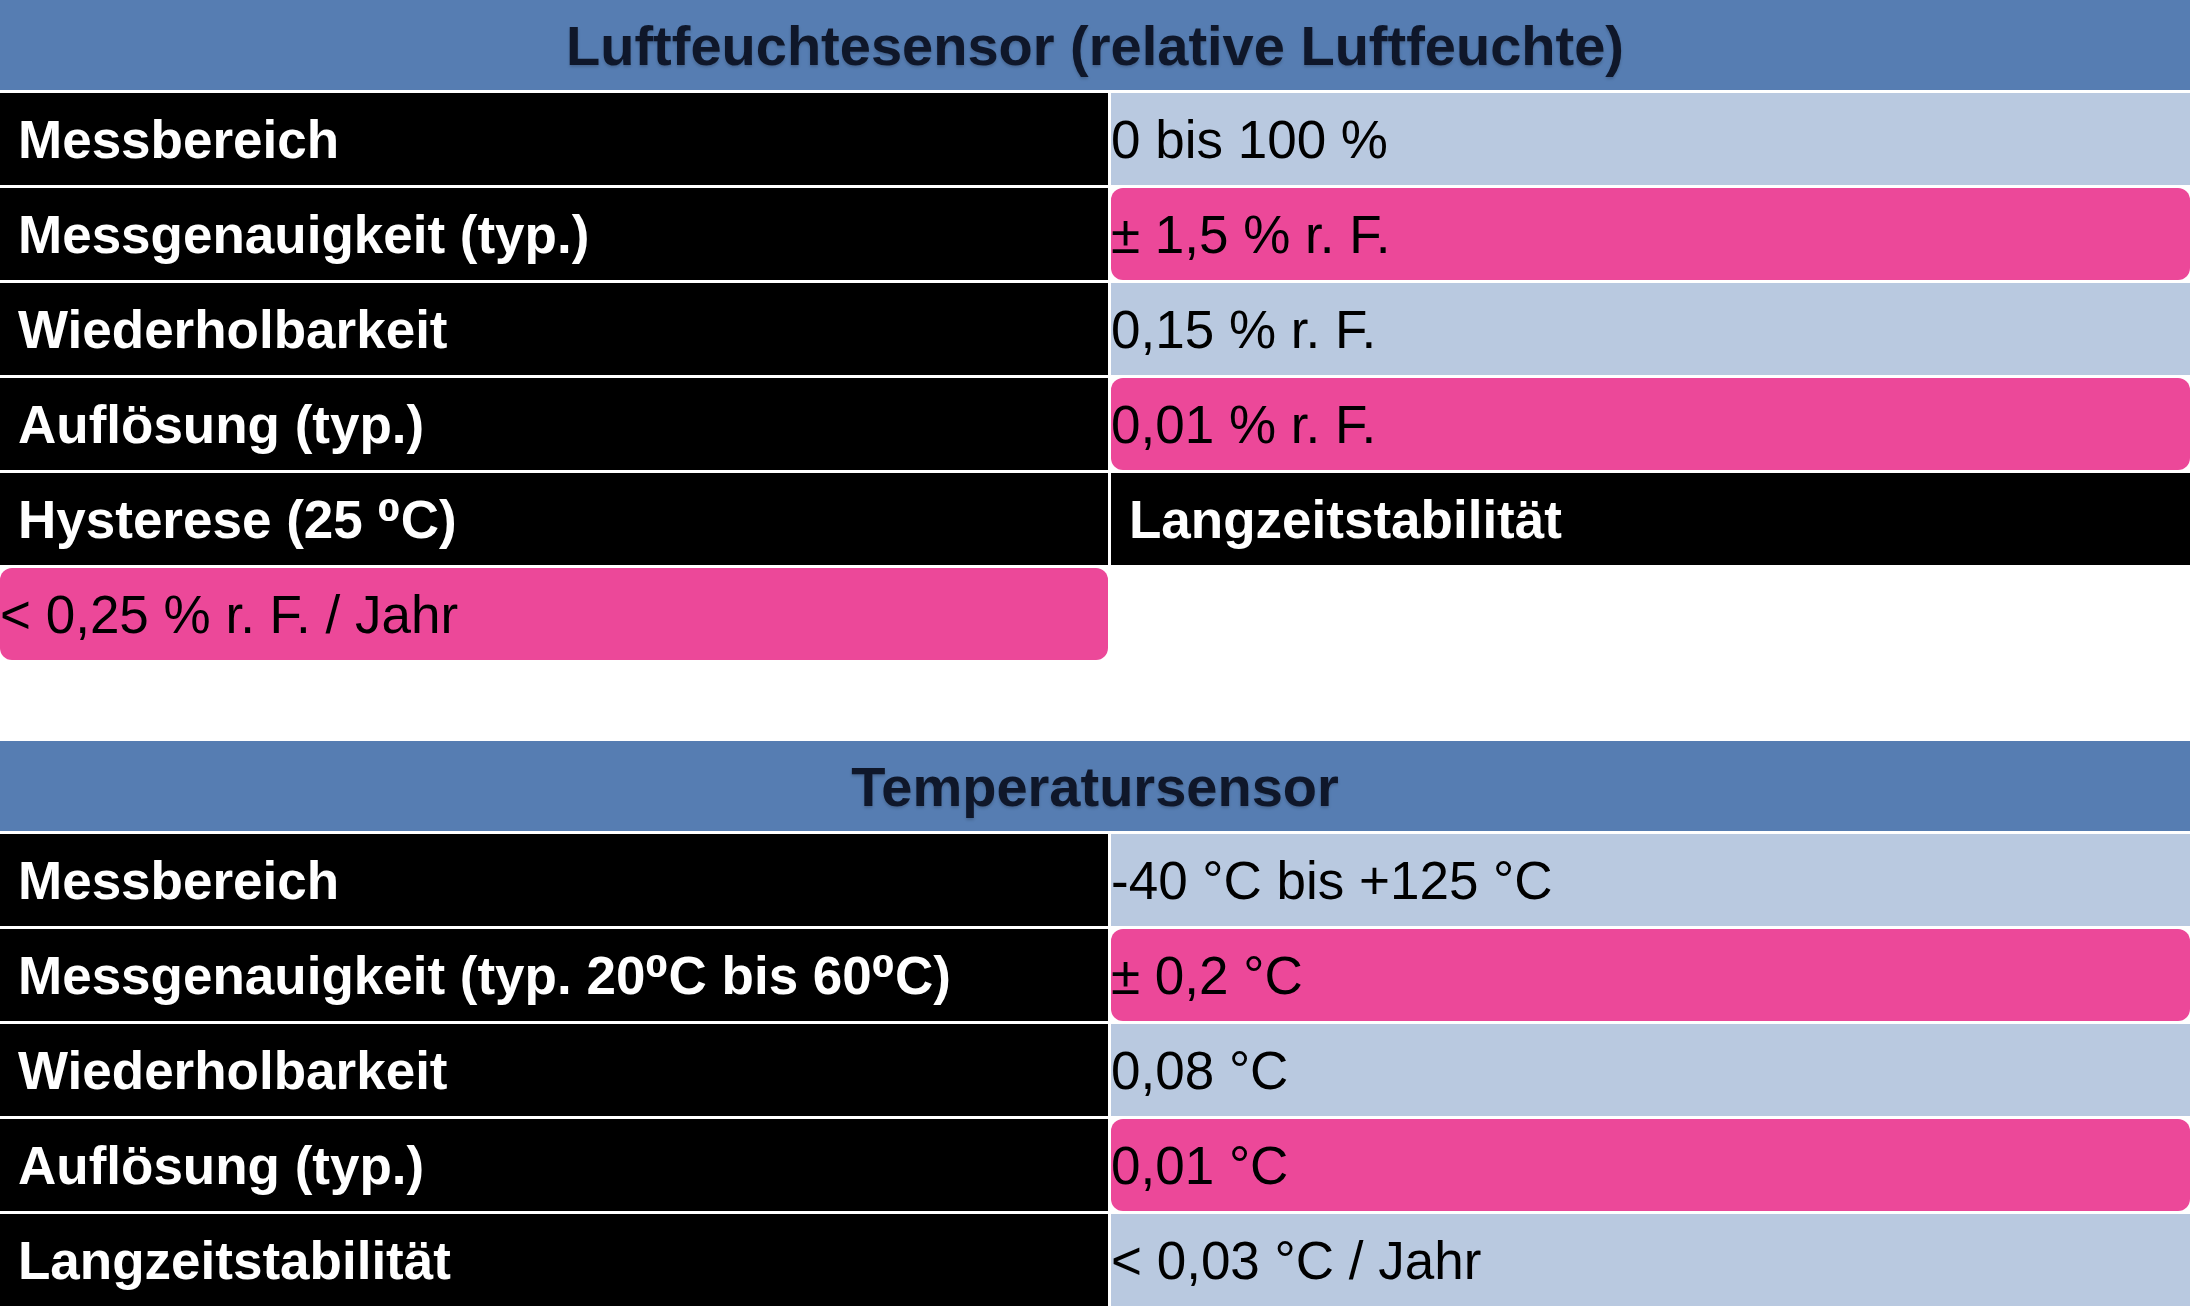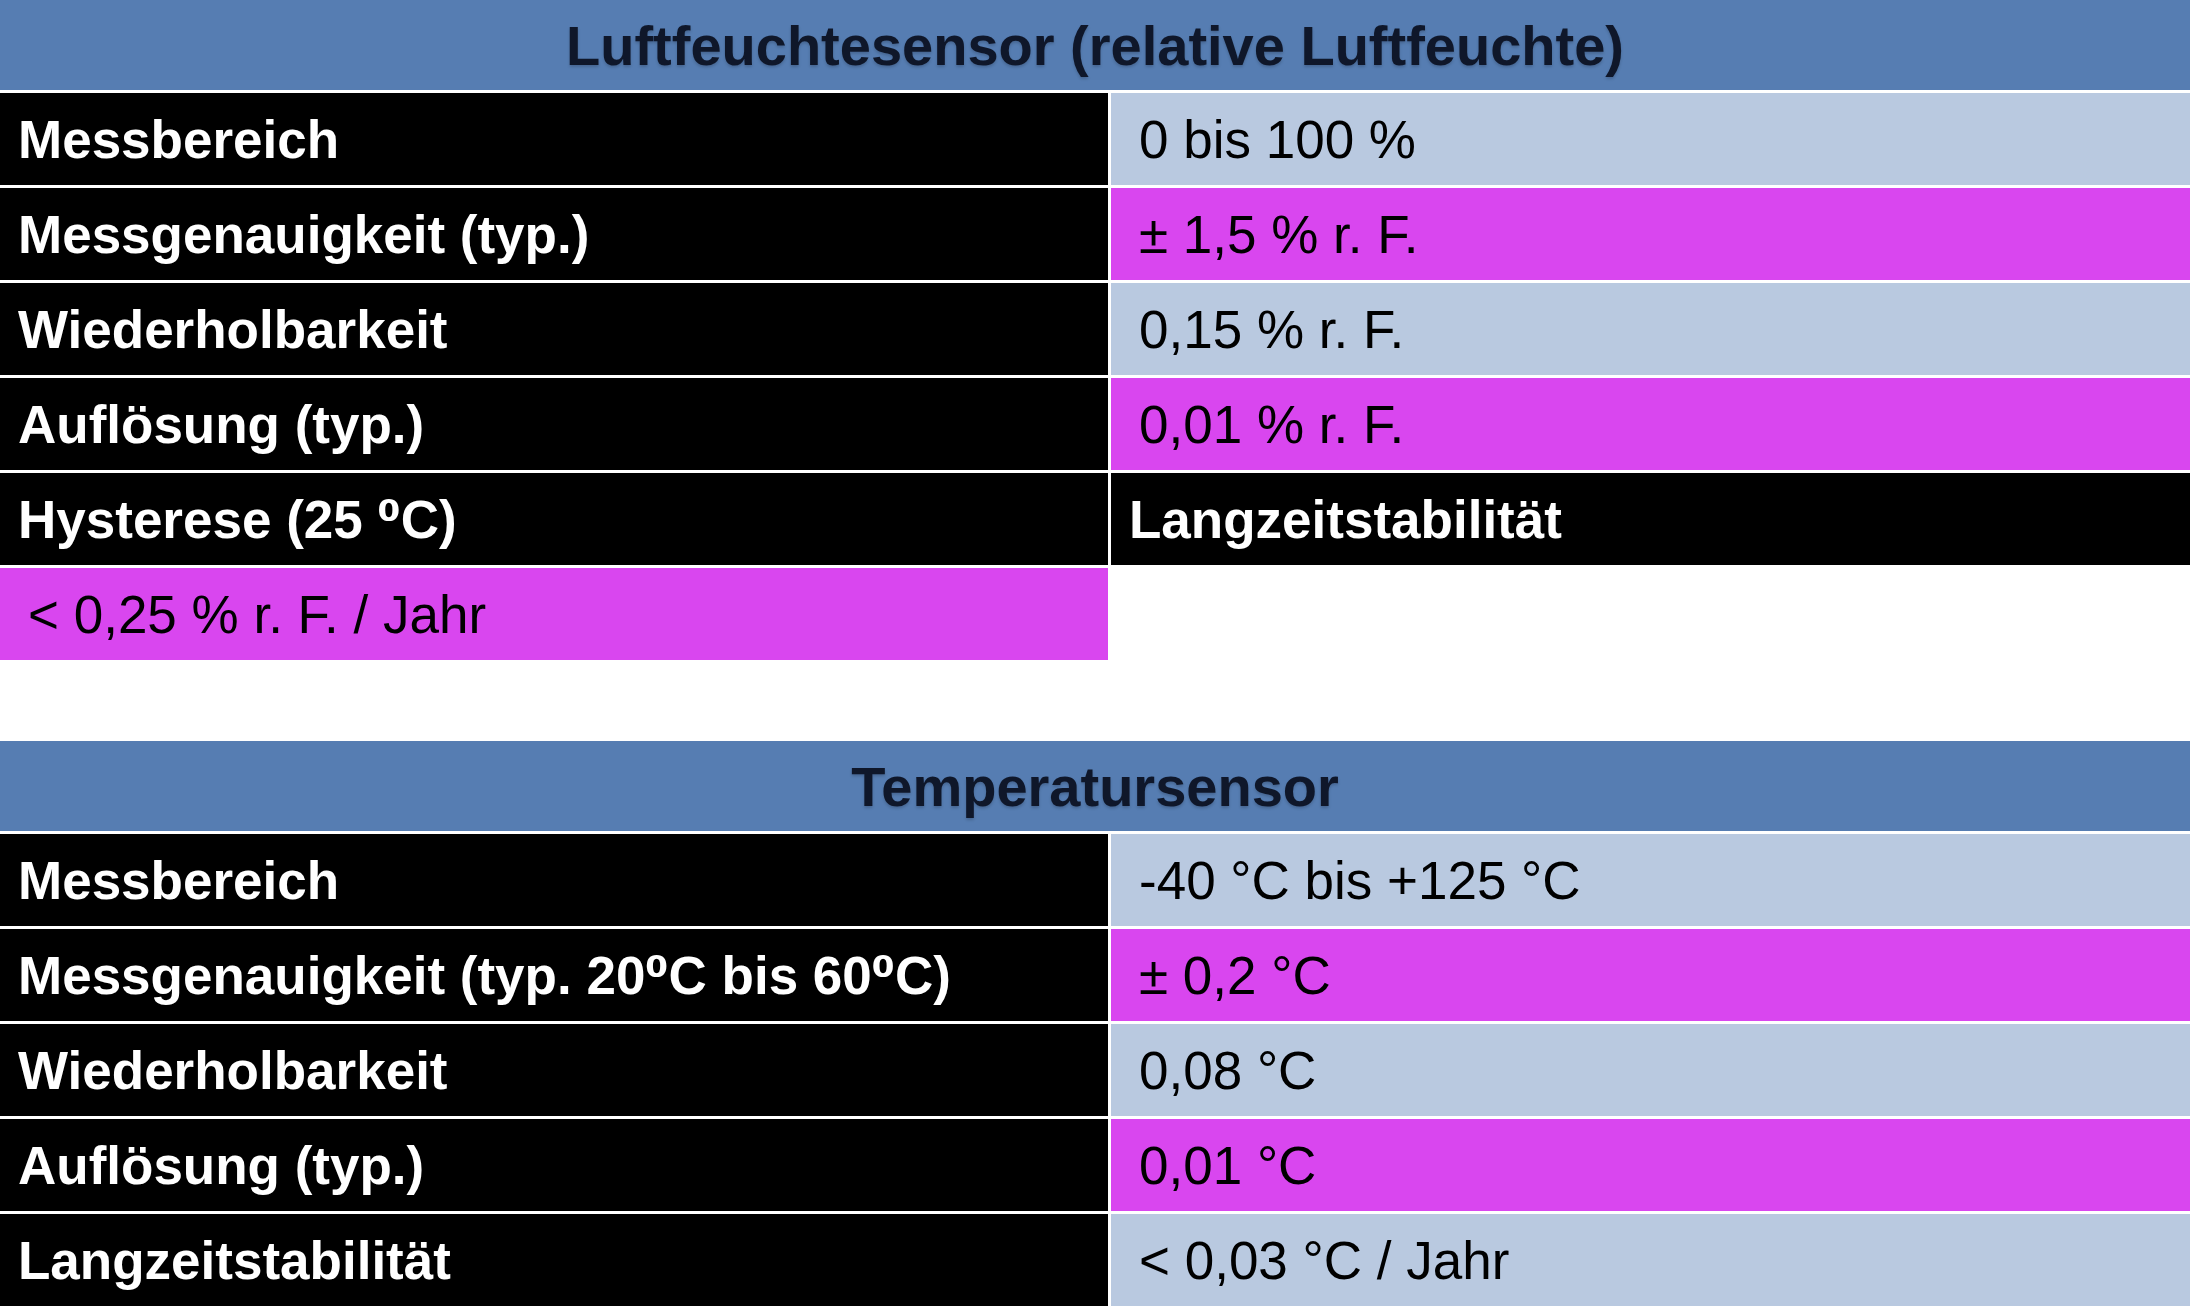--- a/index.html
+++ b/index.html
@@ -42,24 +42,23 @@
     background: #000000;
     color: #ffffff;
     font-weight: bold;
     font-size: 53px;
     padding-left: 18px;
     text-shadow: 0 2px 3px rgba(0,0,0,0.18);
   }
   .cell.value {
     color: #000000;
     font-size: 53px;
-    padding-left: 28px;
   }
   .cell.value.odd  { background: #b9c9e0; }
-  .cell.value.even { background: #d946ef; }
+  .cell.value.even { background: #ec4899; border-radius: 12px; }
   .spacer {
     height: 81px;
     background: #ffffff;
   }
 </style>
 </head>
 <body>
 
 <div class="page">
 

